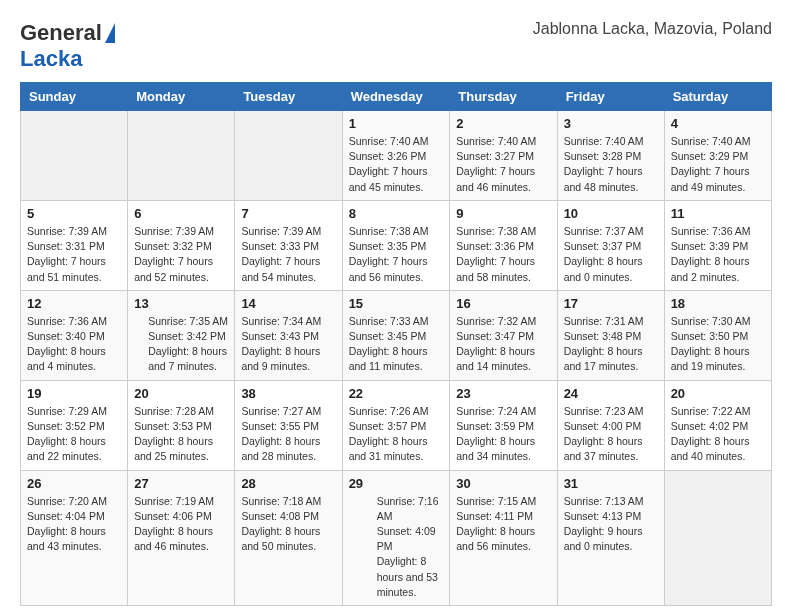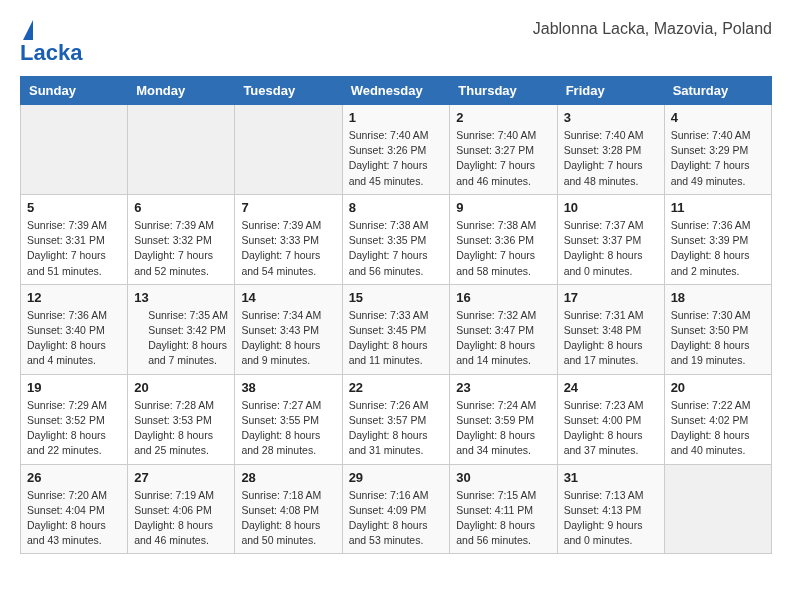--- a/index.html
+++ b/index.html
@@ -74,20 +74,21 @@
       line-height: 1.45;
     }
   </style>
 </head>
 <body>
 
 <div class="header">
   <div class="logo">
     <div>
       <div style="display:flex;align-items:center;">
+        <span class="logo-general" style="font-size:22px;font-weight:bold;color:#333;">General</span>
         <span style="display:inline-block;margin-left:3px;width:0;height:0;border-left:10px solid transparent;border-bottom:20px solid #1a5fb4;"></span>
       </div>
       <div class="logo-blue" style="font-size:22px;font-weight:bold;color:#1a5fb4;">Lacka</div>
     </div>
   </div>
   <div class="title-block">
     <div class="location">Jablonna Lacka, Mazovia, Poland</div>
   </div>
 </div>
 
@@ -279,21 +280,21 @@
 Daylight: 8 hours and 46 minutes.</div>
         </td>
         <td>
           <div class="day-num">28</div>
           <div class="day-info" style="white-space: pre-line;">Sunrise: 7:18 AM
 Sunset: 4:08 PM
 Daylight: 8 hours and 50 minutes.</div>
         </td>
         <td>
           <div class="day-num">29</div>
-          <div class="day-info" style="white-space: pre-line;">Sunrise: 7:16 AM
+          <div class="day-info" style="white-space: pre-line; margin-left: 28px;">Sunrise: 7:16 AM
 Sunset: 4:09 PM
 Daylight: 8 hours and 53 minutes.</div>
         </td>
         <td>
           <div class="day-num">30</div>
           <div class="day-info" style="white-space: pre-line;">Sunrise: 7:15 AM
 Sunset: 4:11 PM
 Daylight: 8 hours and 56 minutes.</div>
         </td>
         <td>

